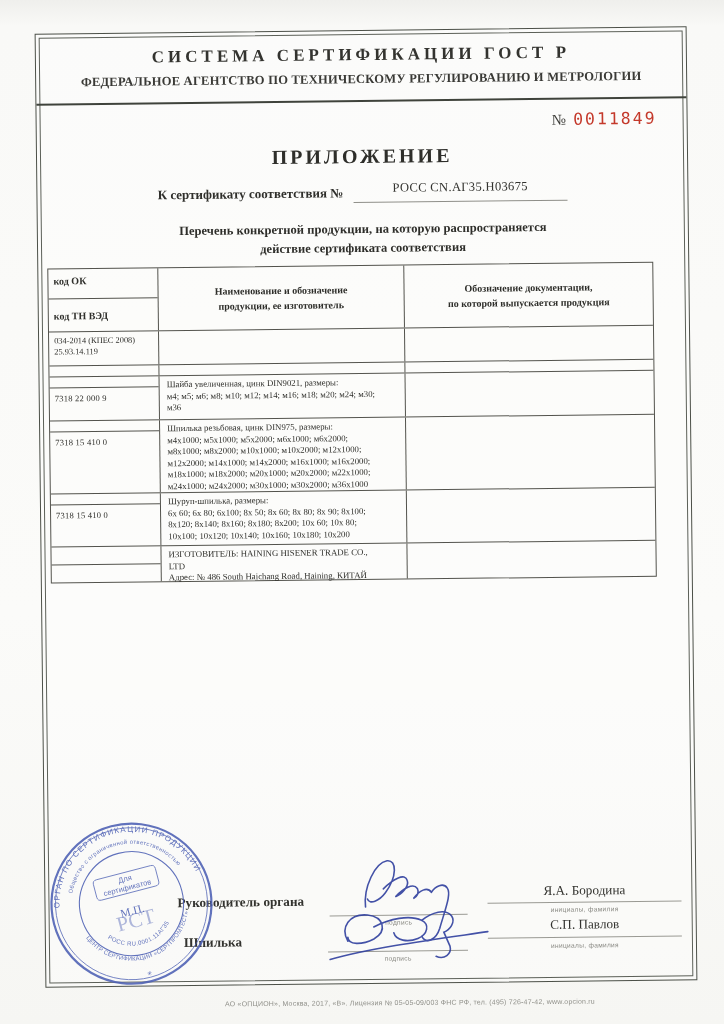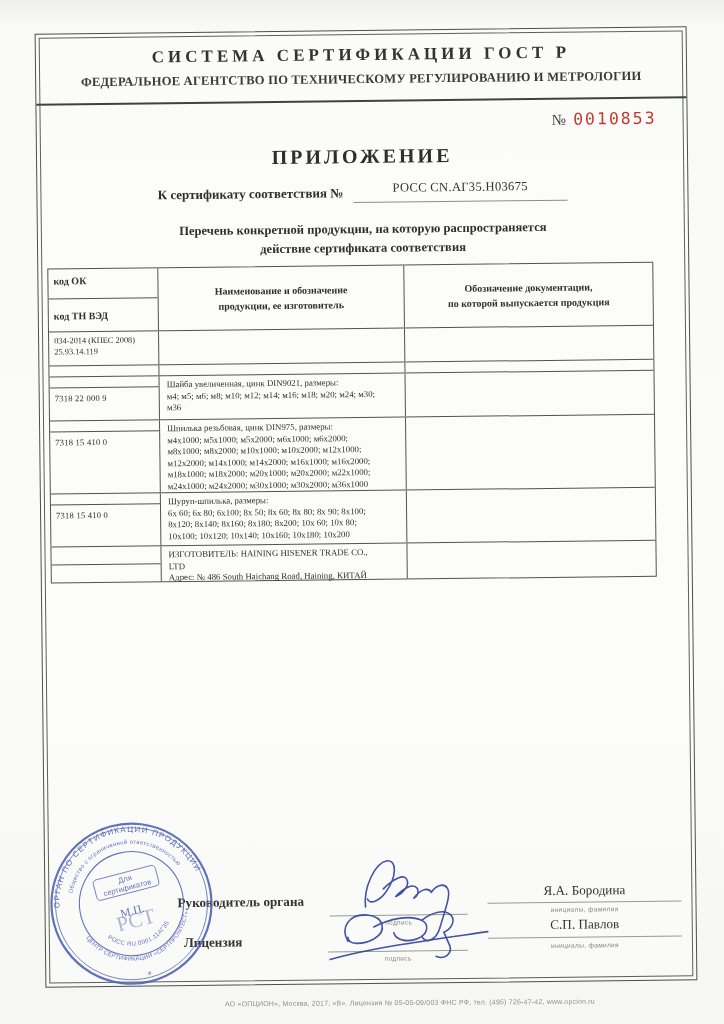--- a/index.html
+++ b/index.html
@@ -104,21 +104,21 @@
 
   <div class="sheet">
     <div class="sheet-inner"></div>
 
     <div class="hdr-box">
       <div class="hdr-title">СИСТЕМА СЕРТИФИКАЦИИ ГОСТ Р</div>
       <div class="hdr-sub">ФЕДЕРАЛЬНОЕ АГЕНТСТВО ПО ТЕХНИЧЕСКОМУ РЕГУЛИРОВАНИЮ И МЕТРОЛОГИИ</div>
     </div>
 
     <div class="serial">
-      <span class="no">№</span><span class="dig">0010853</span>
+      <span class="no">№</span><span class="dig">0011849</span>
     </div>
 
     <div class="app-title">ПРИЛОЖЕНИЕ</div>
 
     <div class="cert-line">
       <div class="cert-label">К сертификату соответствия №</div>
       <div class="cert-val">
         <span>РОСС CN.АГ35.Н03675</span>
       </div>
     </div>
@@ -194,21 +194,21 @@
           <div class="half-split"></div>
         </div>
         <div class="c2 prod">ИЗГОТОВИТЕЛЬ: HAINING HISENER TRADE CO.,
 LTD
 Адрес: № 486 South Haichang Road, Haining, КИТАЙ</div>
         <div class="c3"></div>
       </div>
     </div>
 
     <div class="sign-label" style="left:132px; top:862px;">Руководитель органа</div>
-    <div class="sign-label" style="left:138px; top:902px;">Лицензия</div>
+    <div class="sign-label" style="left:138px; top:902px;">Шпилька</div>
 
     <div class="sigline" style="left:284px; top:868px; width:138px; height:17px;"></div>
     <div class="smalllbl" style="left:284px; top:888px; width:138px;">подпись</div>
 
     <div class="sigline" style="left:282px; top:904px; width:140px; height:17px;"></div>
     <div class="smalllbl" style="left:282px; top:924px; width:140px;">подпись</div>
 
     <div class="persname" style="left:448px; top:854px;">Я.А. Бородина</div>
     <div class="sigline" style="left:442px; top:858px; width:194px; height:16px;"></div>
     <div class="smalllbl" style="left:442px; top:877px; width:194px;">инициалы, фамилия</div>

